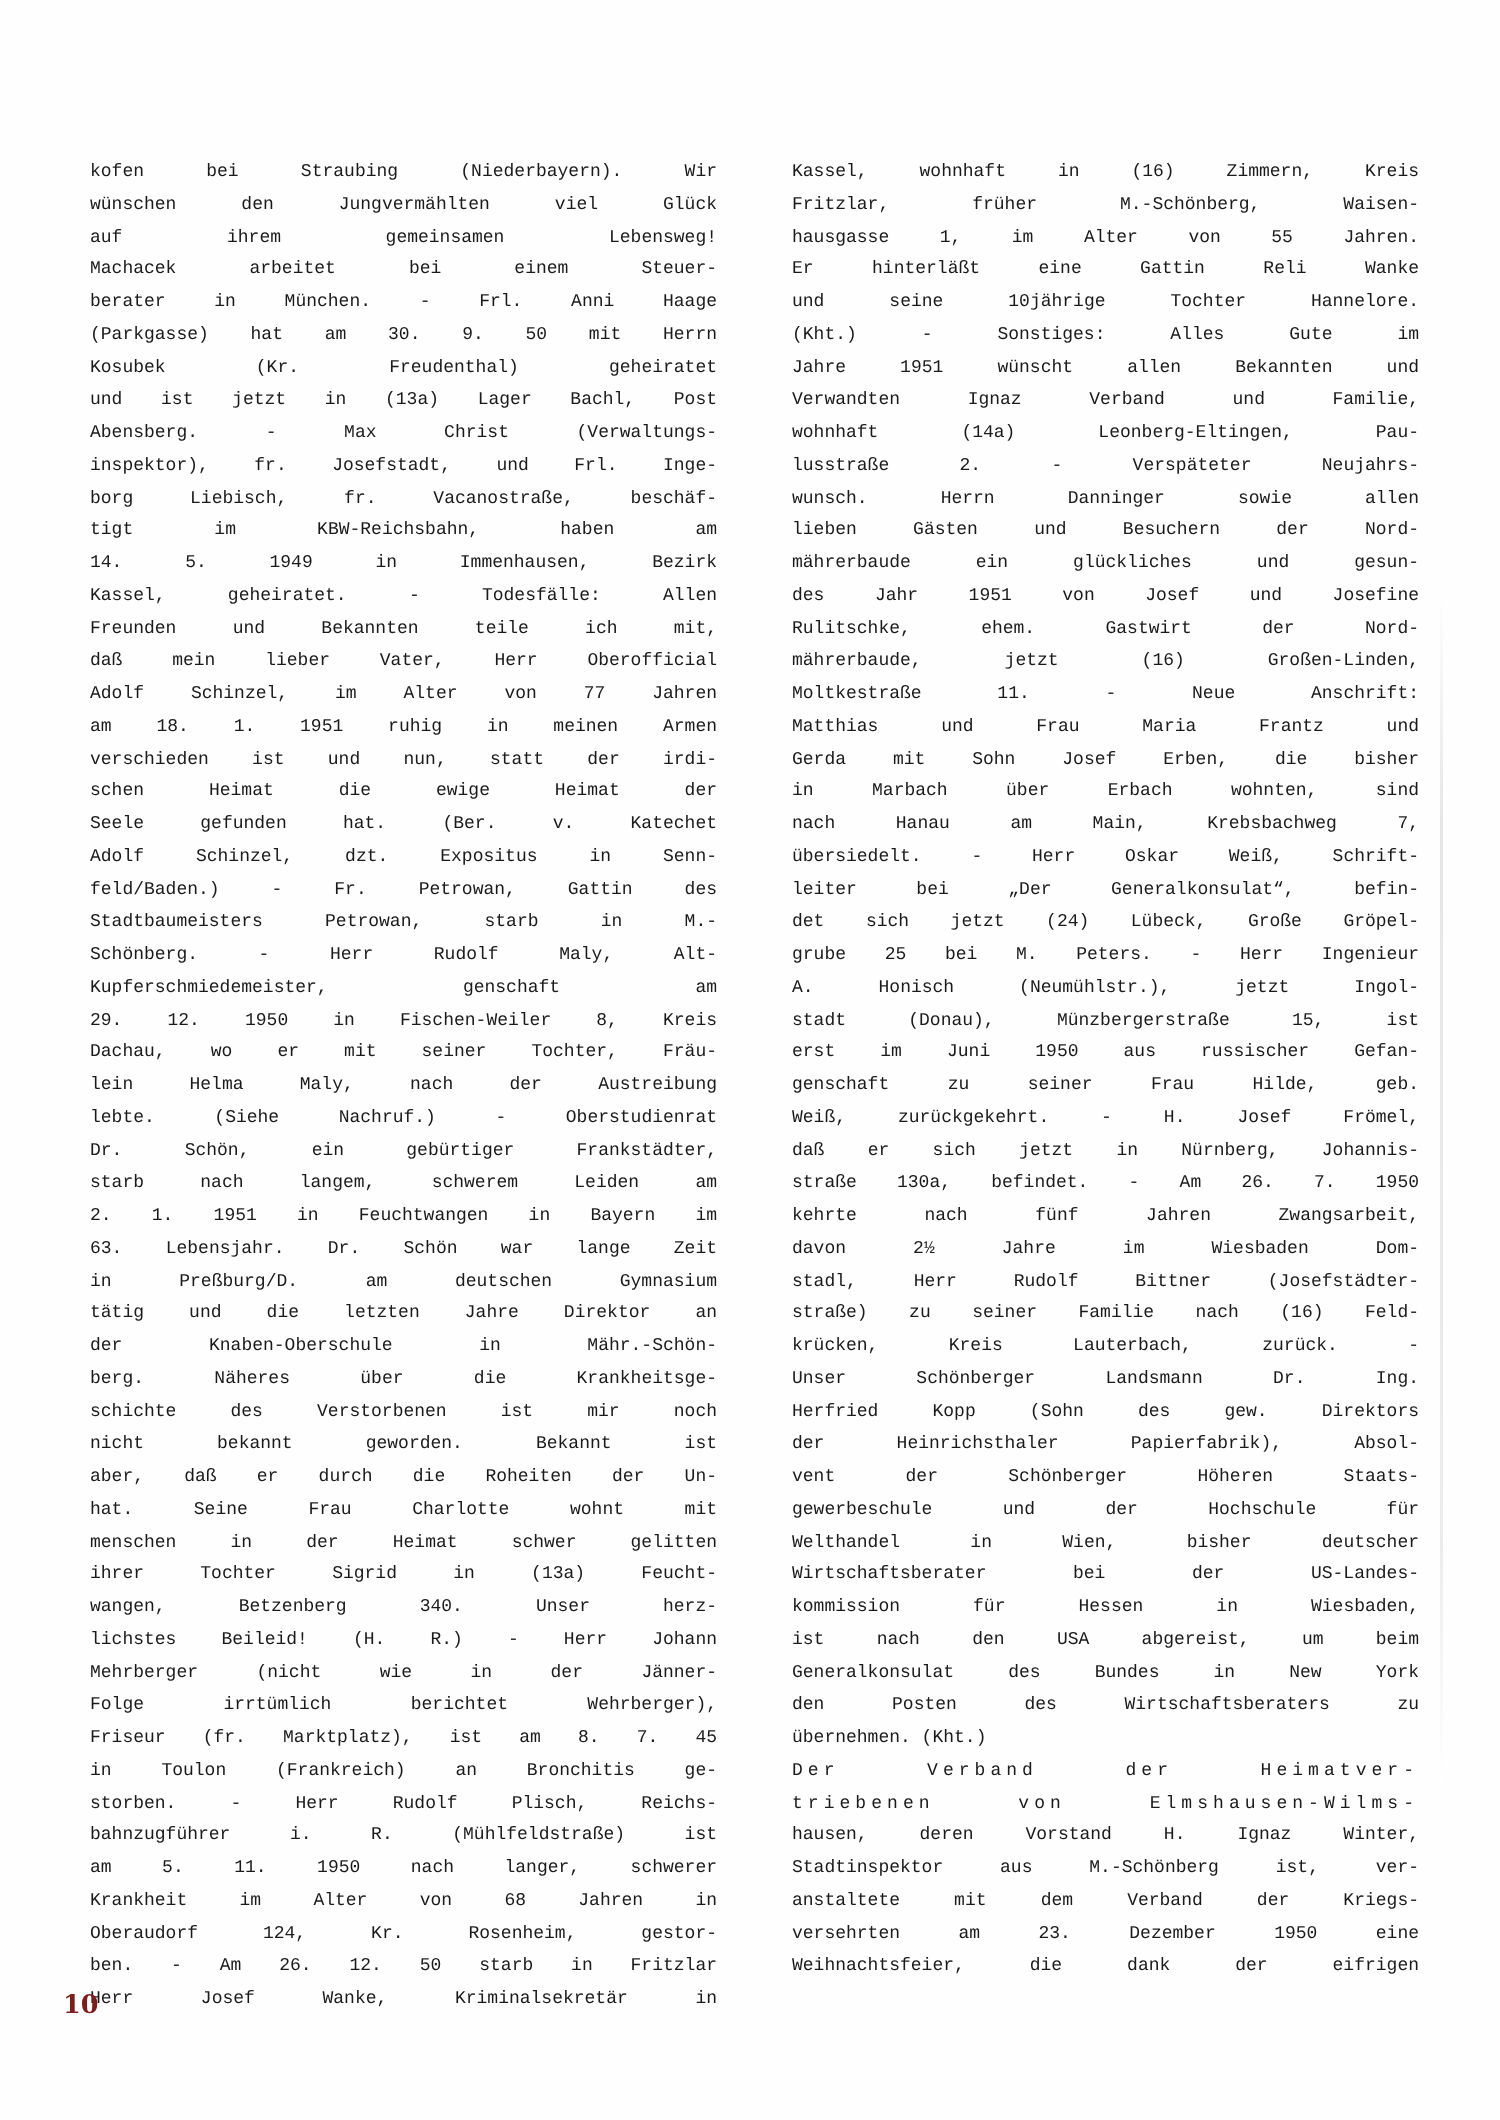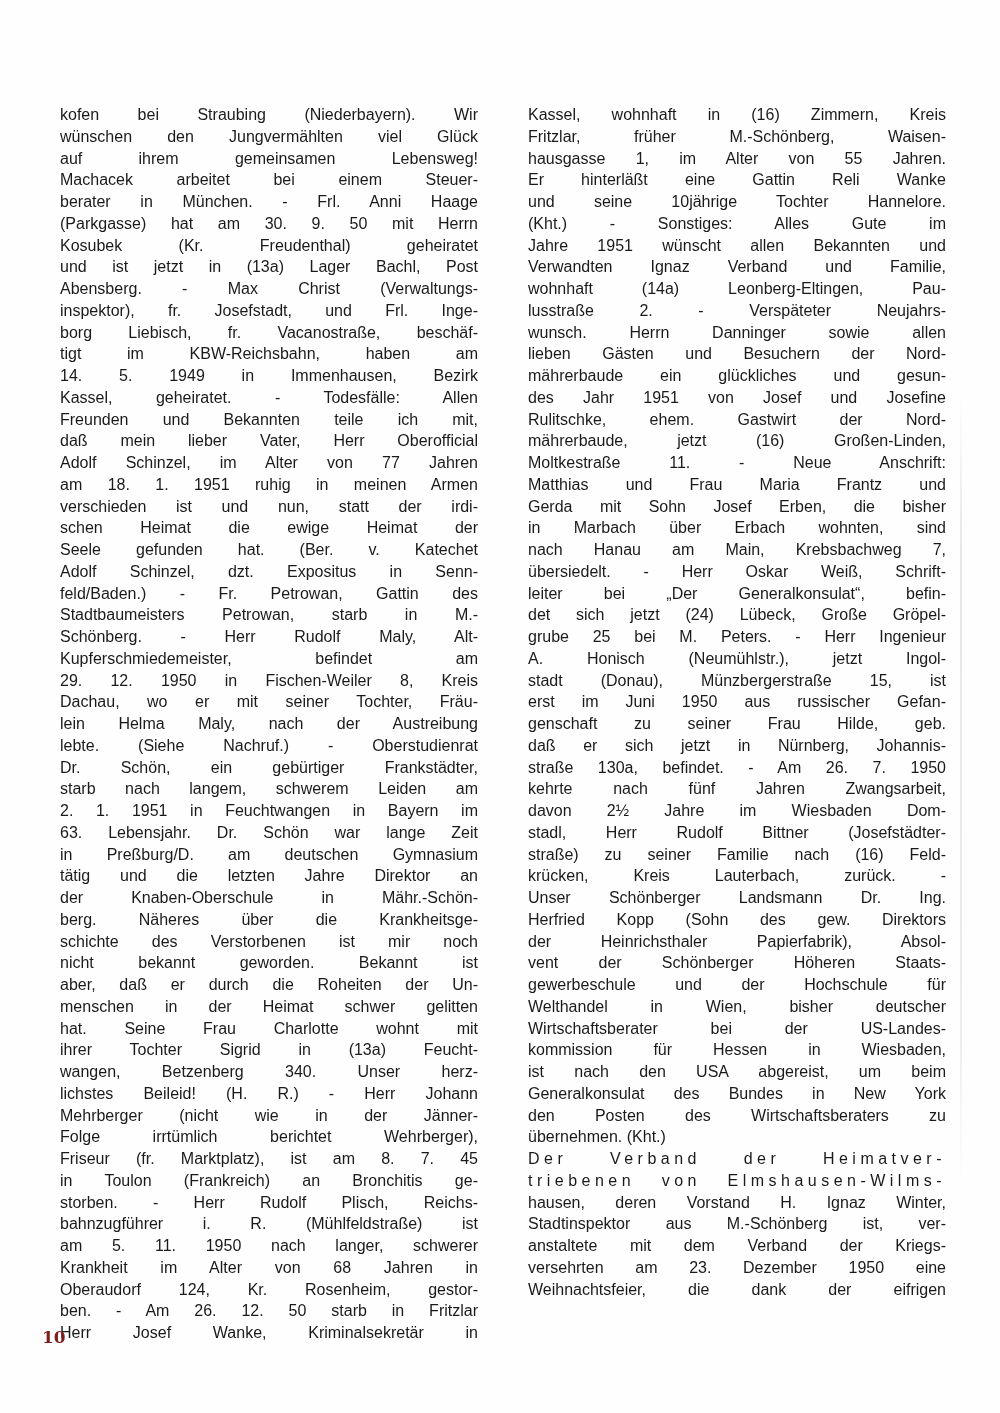--- a/index.html
+++ b/index.html
@@ -1,18 +1,18 @@
 <!DOCTYPE html>
 <html><head>
   <meta charset="utf-8">
   <style>
     html, body { margin: 0; padding: 0; background: #ffffff; }
     body { width: 1000px; height: 1413px; position: relative; overflow: hidden; }
     .page { position: absolute; left: 0; top: 0; width: 1000px; height: 1413px; background: #fefefe; }
-    .col { position: absolute; top: 104px; width: 418px; font-family: Liberation Sans, sans-serif; font-size: 16px; line-height: 21.75px; color: #1a1a1a; }
+    .col { position: absolute; top: 104px; width: 418px; font-family: Liberation Mono, monospace; font-size: 12px; line-height: 21.75px; color: #1a1a1a; }
     .col-left { left: 60px; }
     .col-right { left: 528px; }
     .ln { display: block; white-space: nowrap; text-align: justify; text-align-last: justify; height: 21.75px; overflow: visible; }
     .ln.last { text-align-last: left; }
     .ln.spaced { letter-spacing: 0.28em; }
     .pageno { position: absolute; left: 42px; top: 1327px; font-family: "DejaVu Serif", serif; font-weight: bold; font-size: 17px; color: #7f1d1d; }
     .edge { position: absolute; left: 960px; top: 390px; width: 2px; height: 800px; background: linear-gradient(#fff, #e6e6e6 20%, #ececec 80%, #fff); }
   </style>
 </head>
 <body>
@@ -37,38 +37,38 @@
       <span class="ln">daß mein lieber Vater, Herr Oberofficial</span>
       <span class="ln">Adolf Schinzel, im Alter von 77 Jahren</span>
       <span class="ln">am 18. 1. 1951 ruhig in meinen Armen</span>
       <span class="ln">verschieden ist und nun, statt der irdi-</span>
       <span class="ln">schen Heimat die ewige Heimat der</span>
       <span class="ln">Seele gefunden hat. (Ber. v. Katechet</span>
       <span class="ln">Adolf Schinzel, dzt. Expositus in Senn-</span>
       <span class="ln">feld/Baden.) - Fr. Petrowan, Gattin des</span>
       <span class="ln">Stadtbaumeisters Petrowan, starb in M.-</span>
       <span class="ln">Schönberg. - Herr Rudolf Maly, Alt-</span>
-      <span class="ln">Kupferschmiedemeister, befindet am</span>
+      <span class="ln">Kupferschmiedemeister, genschaft am</span>
       <span class="ln">29. 12. 1950 in Fischen-Weiler 8, Kreis</span>
       <span class="ln">Dachau, wo er mit seiner Tochter, Fräu-</span>
       <span class="ln">lein Helma Maly, nach der Austreibung</span>
       <span class="ln">lebte. (Siehe Nachruf.) - Oberstudienrat</span>
       <span class="ln">Dr. Schön, ein gebürtiger Frankstädter,</span>
       <span class="ln">starb nach langem, schwerem Leiden am</span>
       <span class="ln">2. 1. 1951 in Feuchtwangen in Bayern im</span>
       <span class="ln">63. Lebensjahr. Dr. Schön war lange Zeit</span>
       <span class="ln">in Preßburg/D. am deutschen Gymnasium</span>
       <span class="ln">tätig und die letzten Jahre Direktor an</span>
       <span class="ln">der Knaben-Oberschule in Mähr.-Schön-</span>
       <span class="ln">berg. Näheres über die Krankheitsge-</span>
       <span class="ln">schichte des Verstorbenen ist mir noch</span>
       <span class="ln">nicht bekannt geworden. Bekannt ist</span>
       <span class="ln">aber, daß er durch die Roheiten der Un-</span>
+      <span class="ln">hat. Seine Frau Charlotte wohnt mit</span>
       <span class="ln">menschen in der Heimat schwer gelitten</span>
-      <span class="ln">hat. Seine Frau Charlotte wohnt mit</span>
       <span class="ln">ihrer Tochter Sigrid in (13a) Feucht-</span>
       <span class="ln">wangen, Betzenberg 340. Unser herz-</span>
       <span class="ln">lichstes Beileid! (H. R.) - Herr Johann</span>
       <span class="ln">Mehrberger (nicht wie in der Jänner-</span>
       <span class="ln">Folge irrtümlich berichtet Wehrberger),</span>
       <span class="ln">Friseur (fr. Marktplatz), ist am 8. 7. 45</span>
       <span class="ln">in Toulon (Frankreich) an Bronchitis ge-</span>
       <span class="ln">storben. - Herr Rudolf Plisch, Reichs-</span>
       <span class="ln">bahnzugführer i. R. (Mühlfeldstraße) ist</span>
       <span class="ln">am 5. 11. 1950 nach langer, schwerer</span>
@@ -100,20 +100,21 @@
       <span class="ln">in Marbach über Erbach wohnten, sind</span>
       <span class="ln">nach Hanau am Main, Krebsbachweg 7,</span>
       <span class="ln">übersiedelt. - Herr Oskar Weiß, Schrift-</span>
       <span class="ln">leiter bei „Der Generalkonsulat“, befin-</span>
       <span class="ln">det sich jetzt (24) Lübeck, Große Gröpel-</span>
       <span class="ln">grube 25 bei M. Peters. - Herr Ingenieur</span>
       <span class="ln">A. Honisch (Neumühlstr.), jetzt Ingol-</span>
       <span class="ln">stadt (Donau), Münzbergerstraße 15, ist</span>
       <span class="ln">erst im Juni 1950 aus russischer Gefan-</span>
       <span class="ln">genschaft zu seiner Frau Hilde, geb.</span>
+      <span class="ln">Weiß, zurückgekehrt. - H. Josef Frömel,</span>
       <span class="ln">daß er sich jetzt in Nürnberg, Johannis-</span>
       <span class="ln">straße 130a, befindet. - Am 26. 7. 1950</span>
       <span class="ln">kehrte nach fünf Jahren Zwangsarbeit,</span>
       <span class="ln">davon 2½ Jahre im Wiesbaden Dom-</span>
       <span class="ln">stadl, Herr Rudolf Bittner (Josefstädter-</span>
       <span class="ln">straße) zu seiner Familie nach (16) Feld-</span>
       <span class="ln">krücken, Kreis Lauterbach, zurück. -</span>
       <span class="ln">Unser Schönberger Landsmann Dr. Ing.</span>
       <span class="ln">Herfried Kopp (Sohn des gew. Direktors</span>
       <span class="ln">der Heinrichsthaler Papierfabrik), Absol-</span>

